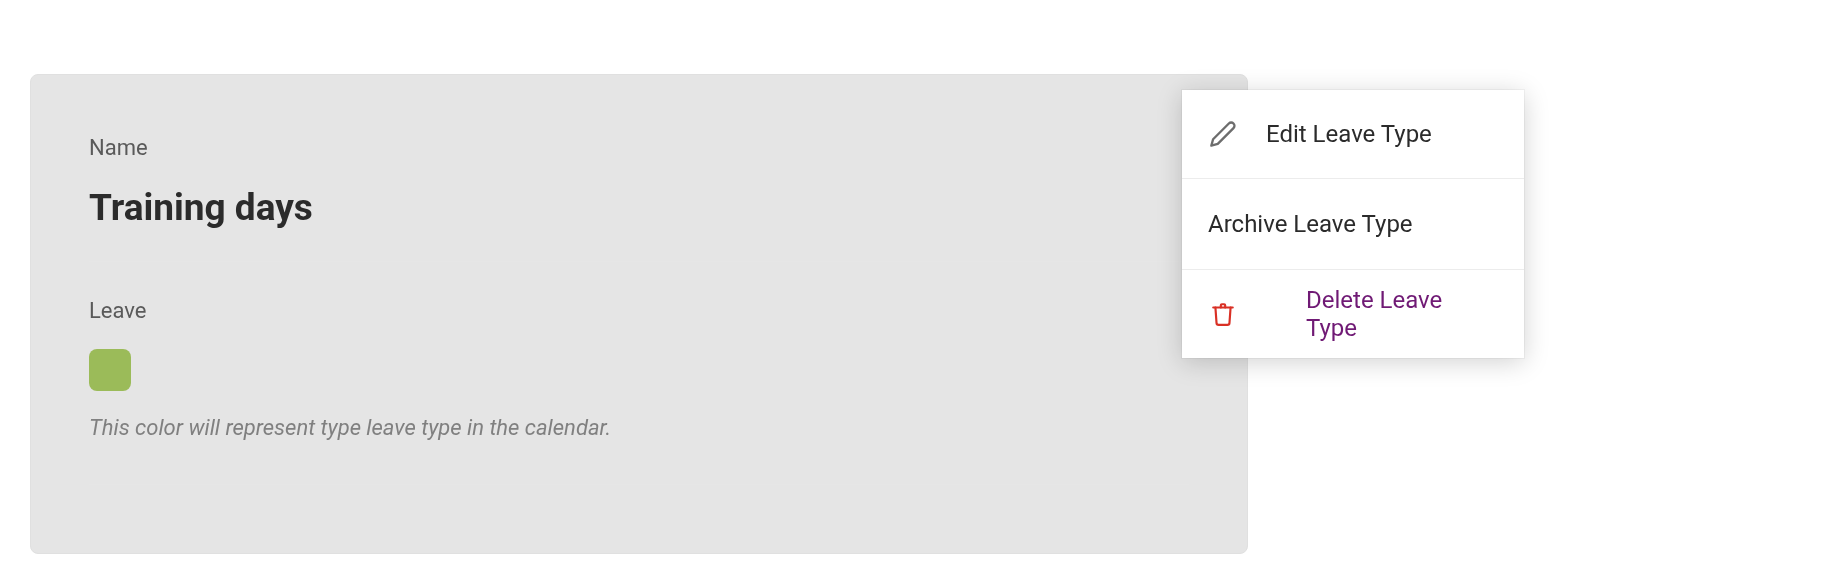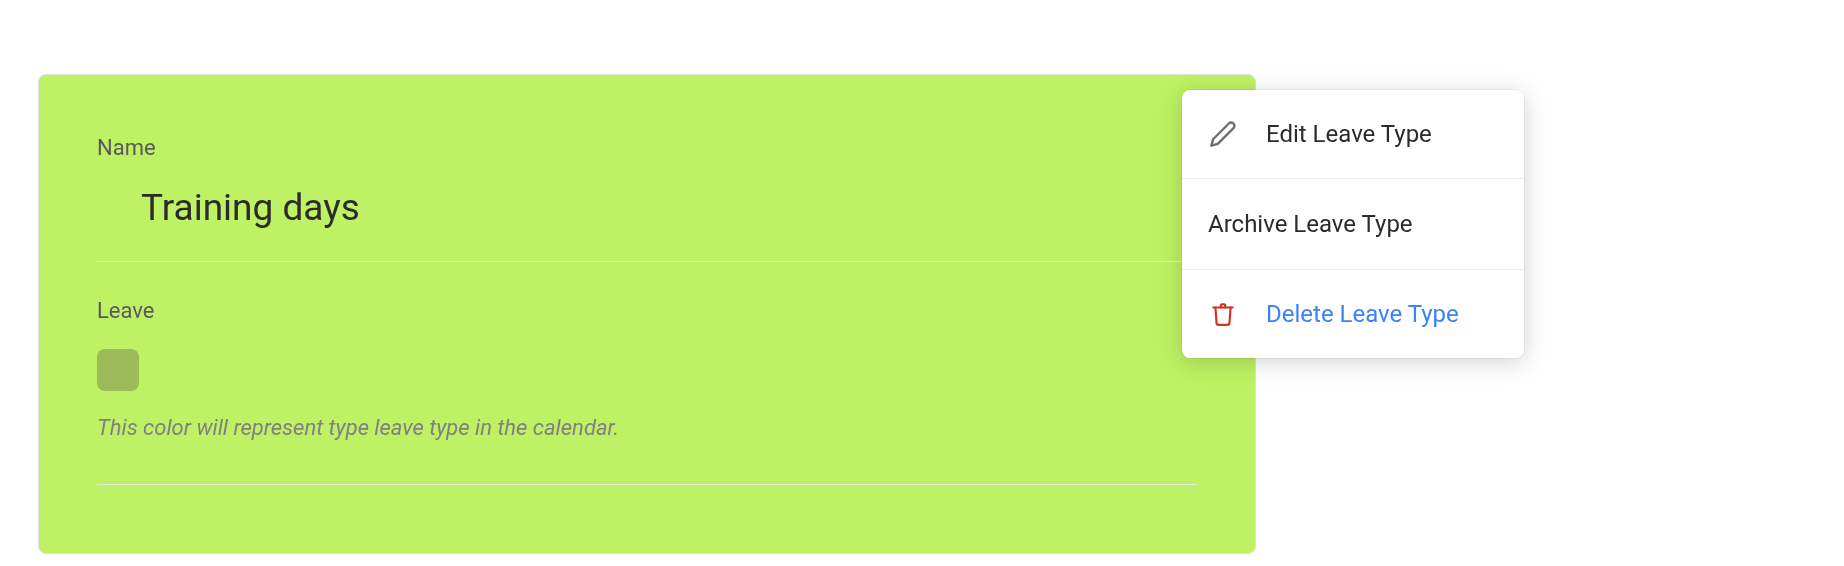--- a/index.html
+++ b/index.html
@@ -9,42 +9,41 @@
     }
     body {
       font-family: -apple-system, BlinkMacSystemFont, "Segoe UI", Roboto, Helvetica, Arial, sans-serif;
       background: #fff;
       width: 1844px;
       height: 566px;
       position: relative;
     }
     .card {
       position: absolute;
-      left: 38px;
+      left: 30px;
       top: 74px;
       width: 1218px;
       height: 480px;
       border: 1px solid #e0e0e0;
       border-radius: 8px;
-      background: #bef264;
+      background: #e5e5e5;
       padding: 60px 58px 0 58px;
     }
     .field-label {
       font-size: 22px;
       color: #5a5a5a;
       font-weight: 400;
       margin-bottom: 26px;
       display: block;
     }
     .name-value {
       font-size: 37px;
-      font-weight: 400;
+      font-weight: 700;
       color: #2b2b2b;
       margin-bottom: 32px;
-      margin-left: 44px;
     }
     .divider {
       border: none;
       border-top: 1px solid #e6e6e6;
       margin: 0 0 36px 0;
     }
     .color-swatch {
       width: 42px;
       height: 42px;
       border-radius: 8px;
@@ -62,21 +61,21 @@
       margin-top: 44px;
     }
 
     
     .menu {
       position: absolute;
       left: 1182px;
       top: 90px;
       width: 342px;
       background: #fff;
-      border-radius: 8px;
+      border-radius: 0;
       box-shadow: 0 4px 24px rgba(0,0,0,0.18), 0 0 0 1px rgba(0,0,0,0.04);
       display: flex;
       flex-direction: column;
       overflow: hidden;
     }
     .menu-item {
       display: flex;
       align-items: center;
       height: 88px;
       padding: 0 26px;
@@ -95,21 +94,22 @@
       align-items: center;
       justify-content: center;
       margin-right: 28px;
       flex-shrink: 0;
     }
     .menu-item.no-icon .icon-slot {
       width: 0;
       margin-right: 0;
     }
     .menu-item.danger {
-      color: #3b82f6;
+      color: #701a75;
+      gap: 40px;
     }
     .menu-divider {
       border: none;
       border-top: 1px solid #ececec;
     }
     .menu-section-pad {
       padding: 14px 0;
     }
 
     svg {

